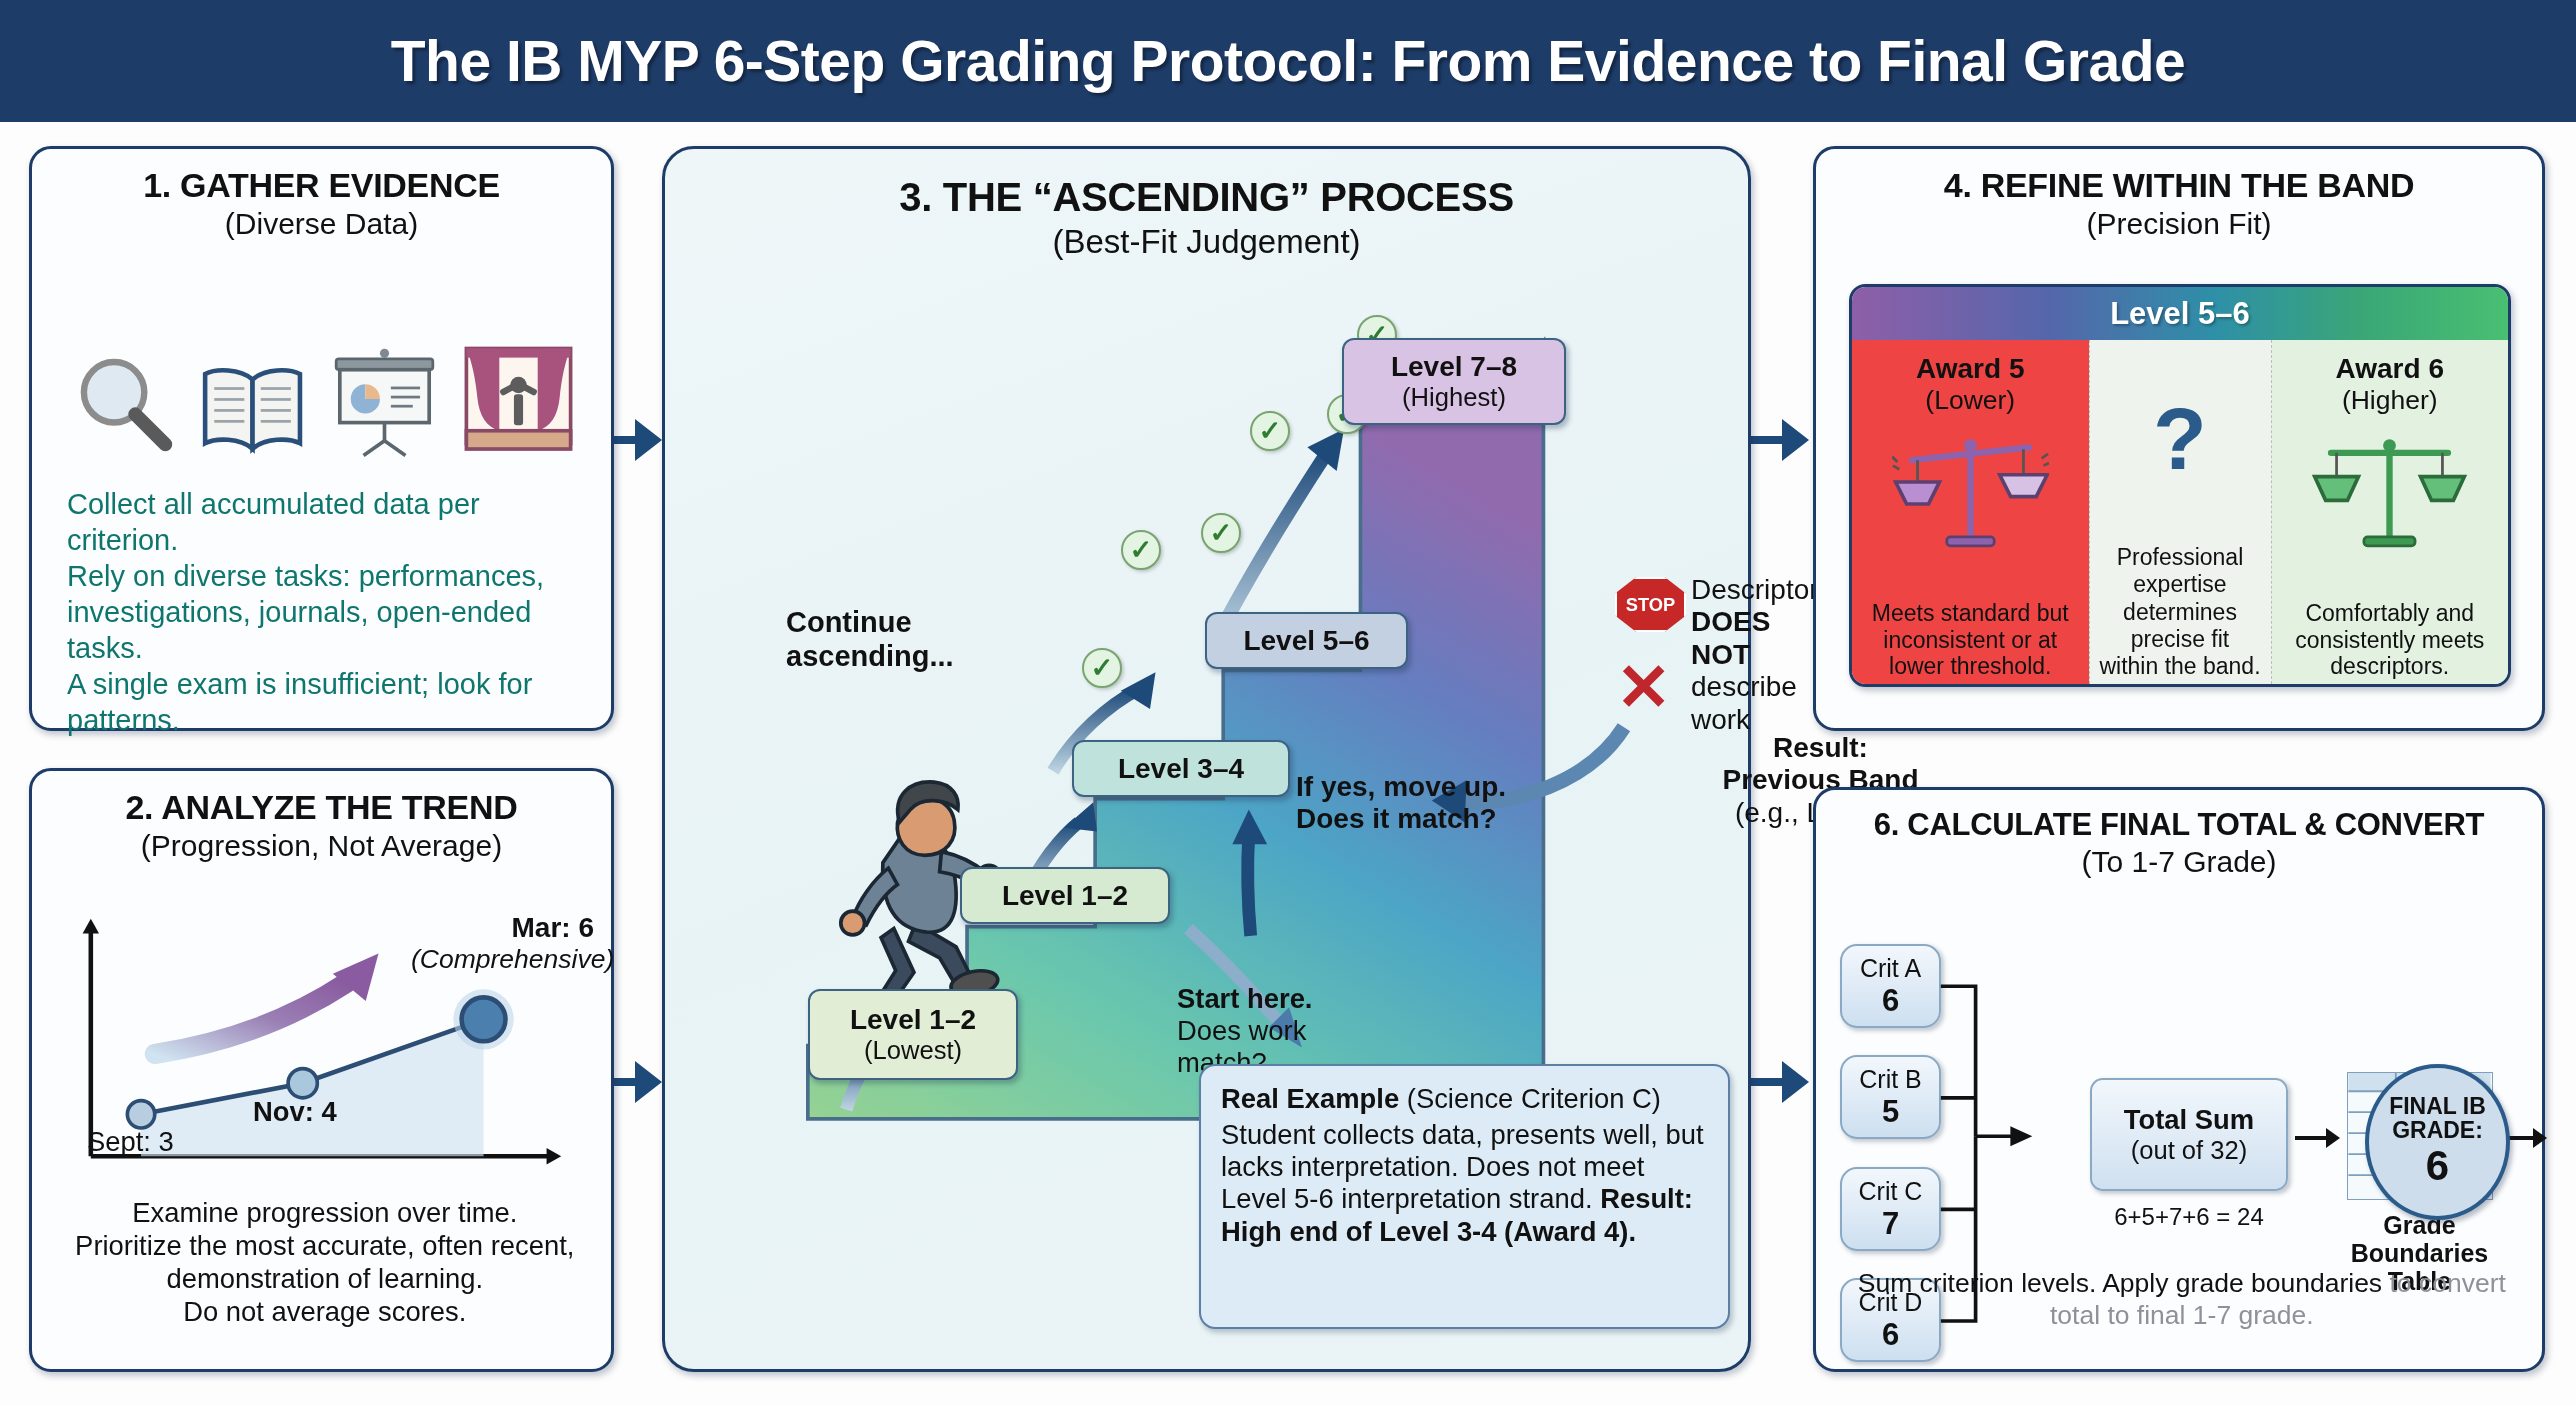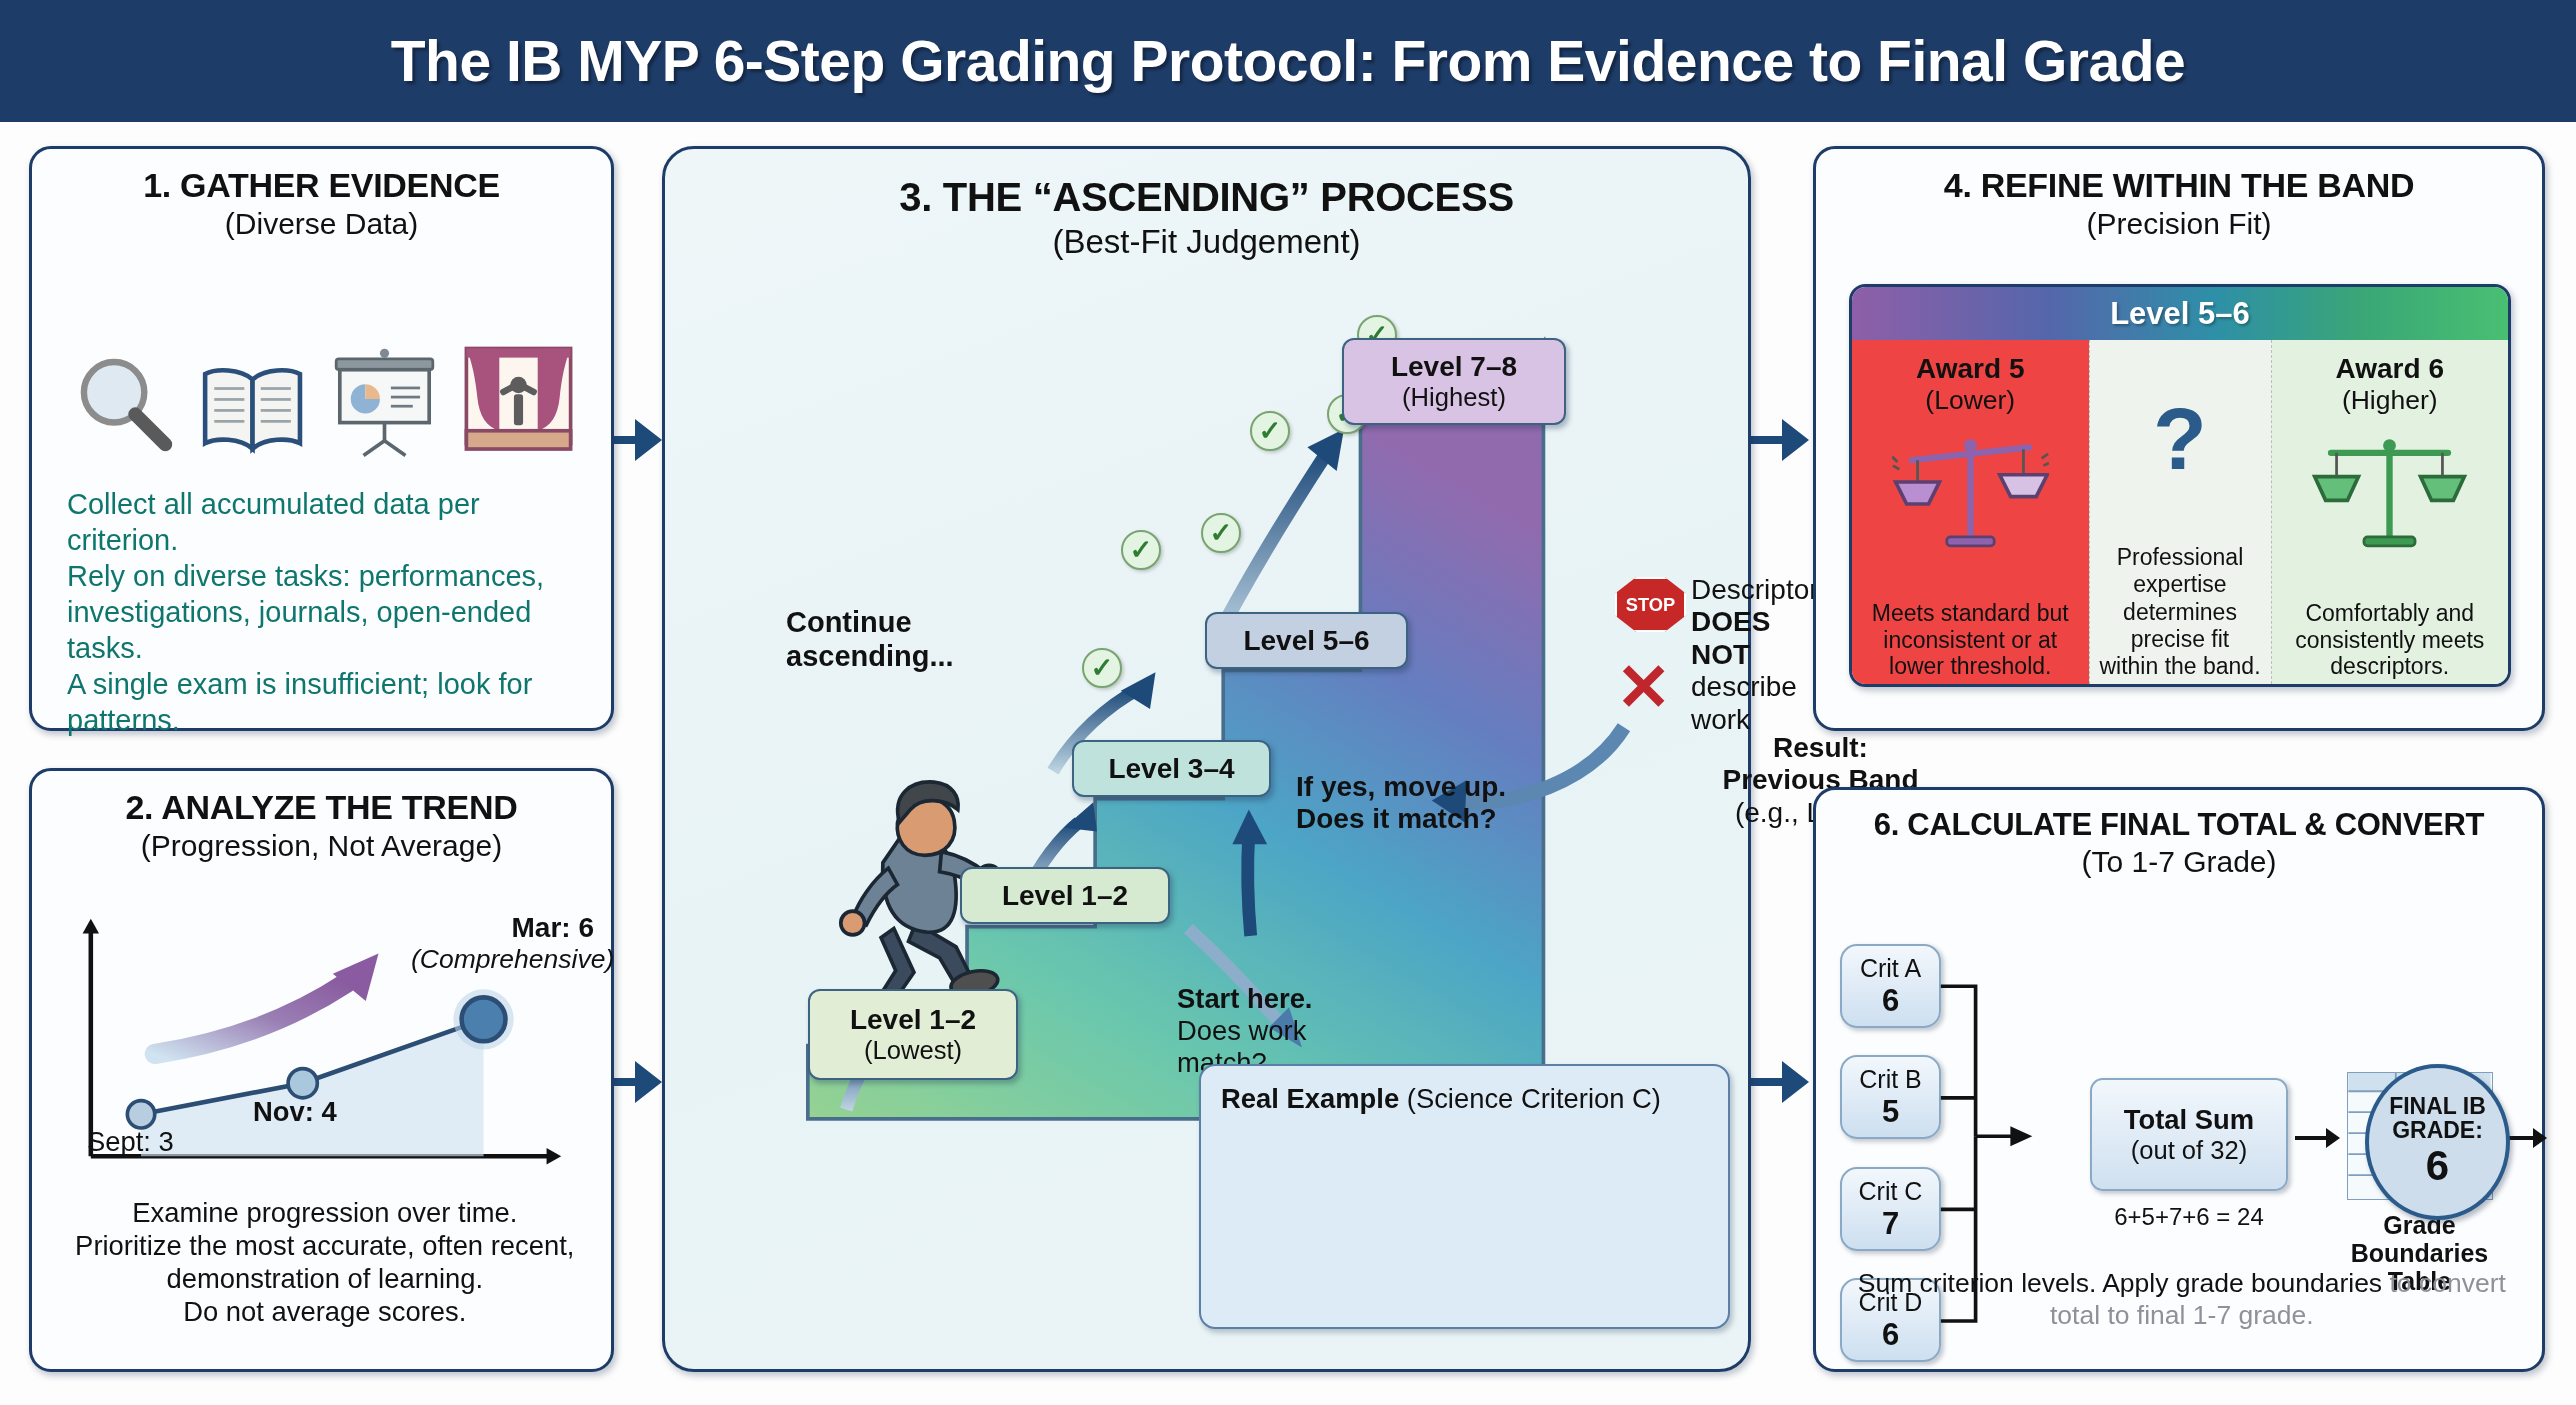--- a/index.html
+++ b/index.html
@@ -87,21 +87,21 @@
   .lvl-box {
     position: absolute; border: 2.7px solid #3c6382; border-radius: 12px;
     display: flex; flex-direction: column; align-items: center; justify-content: center;
     box-shadow: 2.7px 3.7px 5.5px rgba(30,50,80,0.3);
     font-weight: bold; color: #111; text-align: center;
   }
   .lvl-box .sub { font-weight: normal; }
   #box78 { left: 677px; top: 189px; width: 224px; height: 87px; background: #d9c3e4; font-size: 28px; }
   #box78 .sub { font-size: 25.6px; }
   #box56 { left: 540px; top: 463px; width: 203px; height: 57px; background: #c2d0e2; font-size: 28px; }
-  #box34 { left: 407px; top: 591px; width: 199px; height: 57px; background: #bfe3dc; font-size: 28px; }
+  #box34 { left: 407px; top: 591px; width: 218px; height: 57px; background: #bfe3dc; font-size: 28px; }
   #box12a { left: 295px; top: 718px; width: 210px; height: 57px; background: #d5ead0; font-size: 28px; }
   #box12b { left: 143px; top: 840px; width: 210px; height: 91px; background: #e1eed5; font-size: 28px; }
   #box12b .sub { font-size: 25.6px; }
 
   .note { position: absolute; font-weight: bold; color: #111; line-height: 1.16; }
   #note-continue { left: 112px; top: 457px; font-size: 29px; margin-left: 9px; }
   #note-descriptor { left: 1026px; top: 425px; font-size: 28px; font-weight: normal; }
   #note-descriptor b { font-weight: bold; }
   #note-result { left: 1041px; top: 583px; font-size: 28px; text-align: center; width: 229px; }
   #note-result .ital { font-weight: normal; }
@@ -448,20 +448,24 @@
       <div class="note" id="note-start">
         <b>Start here.</b>
         <div style="white-space:pre-line">Does work
 match?</div>
       </div>
 
       <div class="example-box">
         <div>
           <b>Real Example</b>
           <span>(Science Criterion C)</span>
+        </div>
+        <div style="margin-top:3.7px;">
+          <span>Student collects data, presents well, but lacks interpretation. Does not meet Level 5-6 interpretation strand.</span>
+          <b>Result: High end of Level 3-4 (Award 4).</b>
         </div>
       </div>
     </div>
   </div>
 
   <div class="panel" id="panel4">
     <div class="panel-title">4. REFINE WITHIN THE BAND</div>
     <div class="panel-sub">(Precision Fit)</div>
 
     <div class="band">

